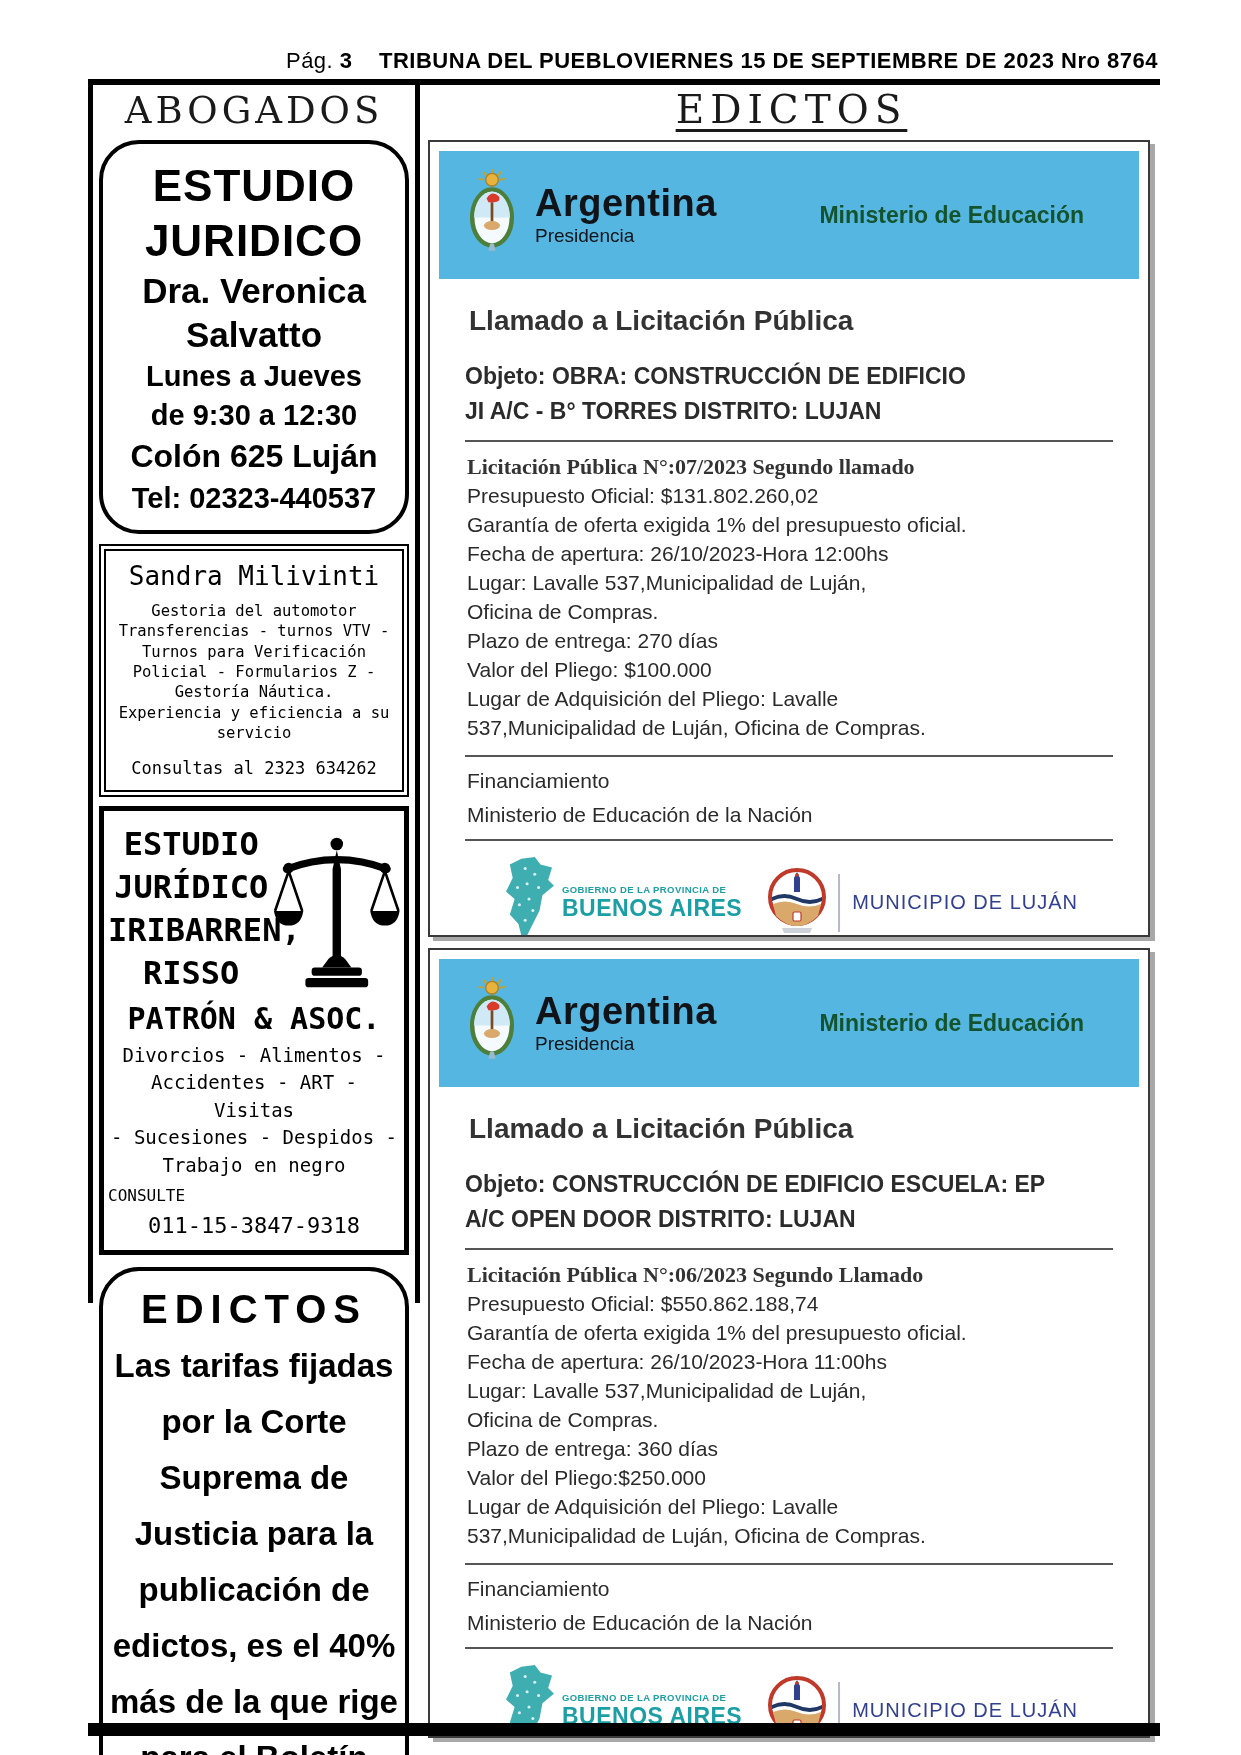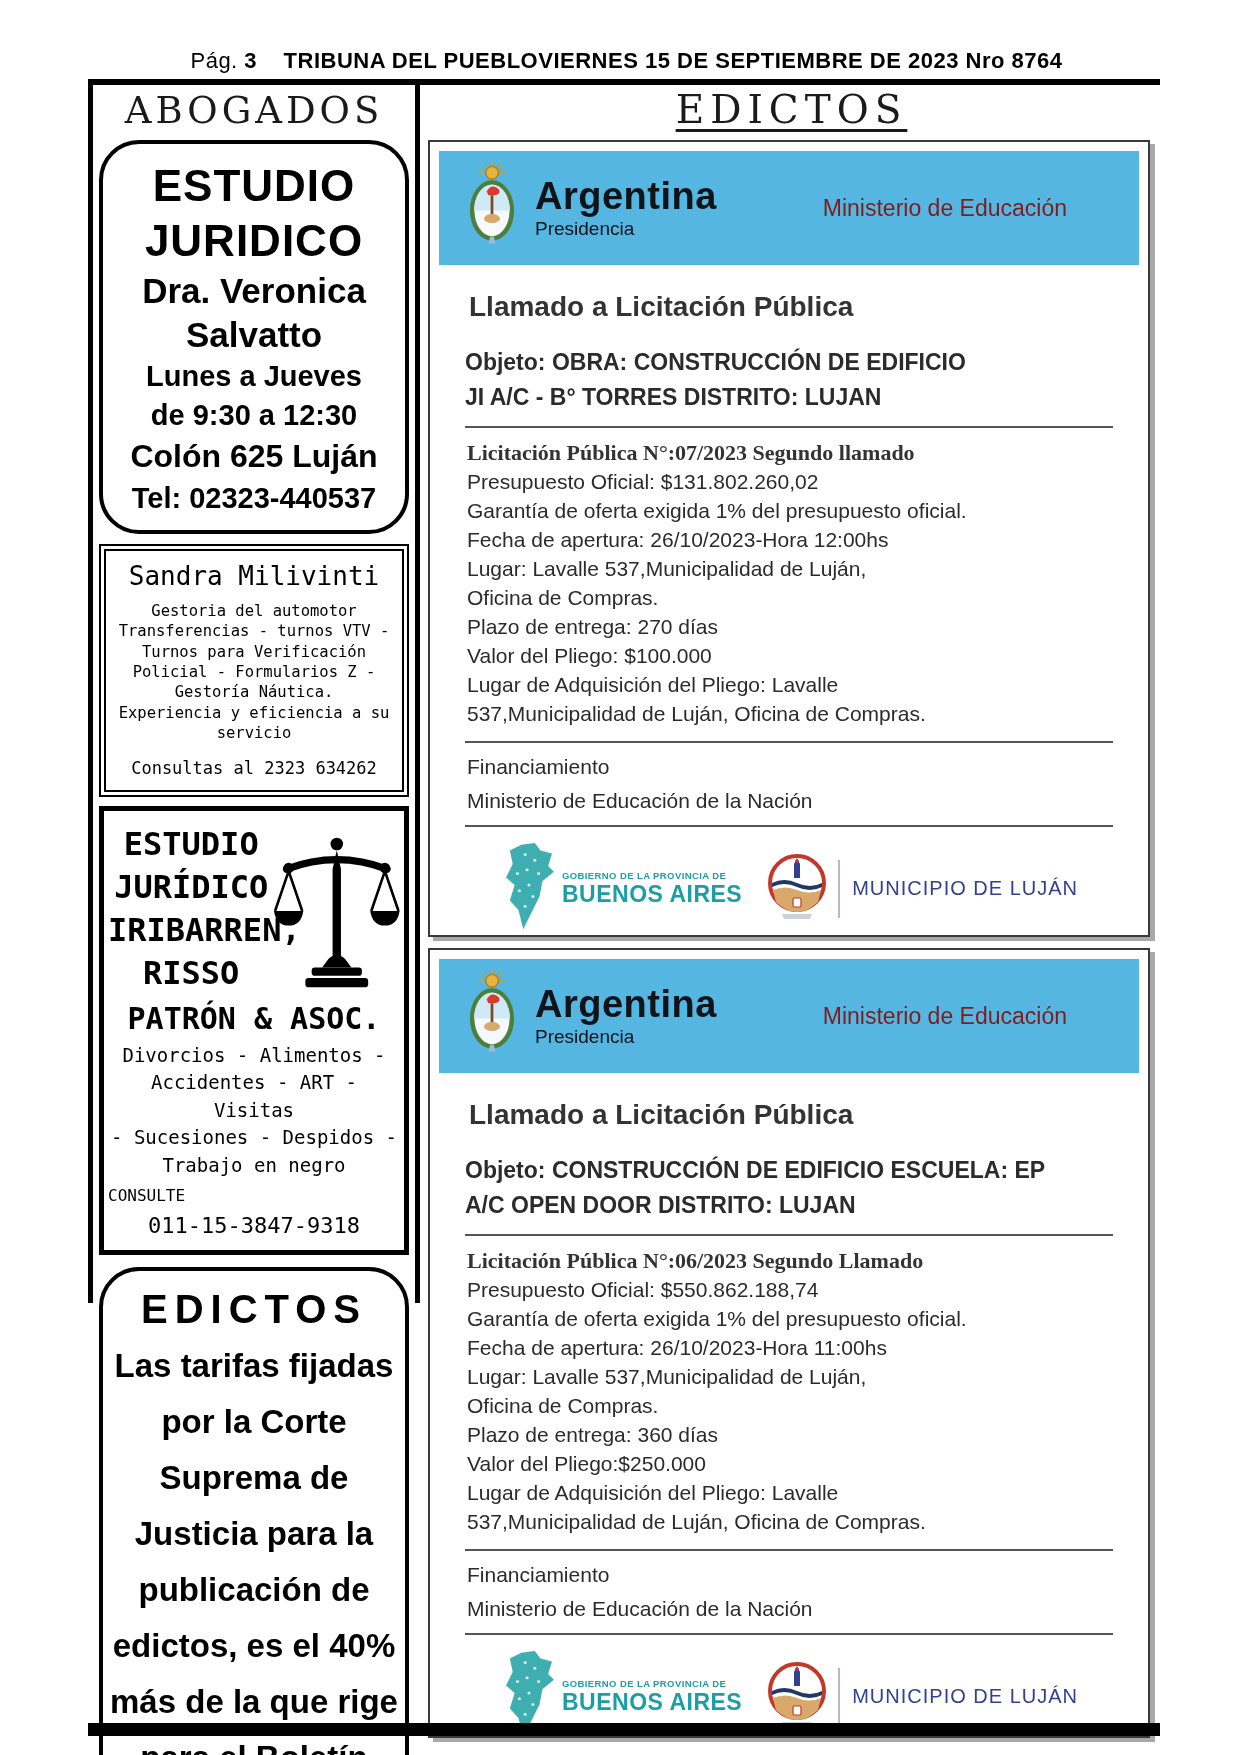--- a/index.html
+++ b/index.html
@@ -1,21 +1,21 @@
 <!DOCTYPE html>
 <html><head>
 <meta charset="utf-8">
 <style>
   html,body{margin:0;padding:0;background:#ffffff;}
   #page{position:relative;width:1241px;height:1755px;background:#fff;overflow:hidden;
         font-family:"Liberation Sans",sans-serif;color:#000;}
 
   
   .top-header{position:absolute;left:95px;top:48px;width:1063px;display:flex;
-              justify-content:center;align-items:baseline;
+              justify-content:flex-end;align-items:baseline;
               font-size:22px;font-weight:bold;letter-spacing:.5px;white-space:nowrap;}
   .top-header .pg{font-weight:normal;}
   .top-rule{position:absolute;left:88px;top:79px;width:1072px;height:6px;background:#000;}
   .bottom-rule{position:absolute;left:88px;top:1723px;width:1072px;height:13px;background:#000;}
 
   
   .left-col{position:absolute;left:88px;top:85px;width:332px;height:1218px;
             border-left:5px solid #000;border-right:5px solid #000;box-sizing:border-box;
             padding:0 4px;}
   .abogados-title{font-family:"DejaVu Serif","Liberation Serif",serif;font-size:37px;
@@ -58,27 +58,27 @@
   .right-col{position:absolute;left:428px;top:85px;width:727px;}
   .edictos-title{font-family:"DejaVu Serif","Liberation Serif",serif;font-size:39px;
                  letter-spacing:6px;text-align:center;margin:2px 0 8px 0;color:#1a1a1a;
                  text-decoration:underline;text-underline-offset:6px;}
 
   .notice{border:2px solid #3a3a3a;background:#fff;box-sizing:border-box;
           box-shadow:5px 4px 0 #a8a8a8;padding:9px;overflow:hidden;margin-right:5px;}
   .notice-1{height:797px;margin-bottom:11px;}
   .notice-2{height:790px;}
 
-  .gov-banner{background:#55B6E2;height:114px;display:flex;align-items:center;
+  .gov-banner{background:#55B6E2;height:128px;display:flex;align-items:center;
               padding:0 0 0 26px;}
   .coat{flex:0 0 auto;}
   .brand-block{margin-left:16px;}
   .brand{font-size:38px;font-weight:bold;color:#101418;letter-spacing:.5px;line-height:1;}
   .brand-sub{font-size:19px;color:#101418;margin-top:3px;}
-  .ministry{margin-left:auto;margin-right:72px;font-size:23px;font-weight:normal;color:#7f1d1d;}
+  .ministry{margin-left:auto;margin-right:55px;font-size:23px;font-weight:bold;color:#14532d;}
 
   .notice-body{padding:14px 26px 0 26px;color:#2b2b2b;}
   .n-heading{font-size:28px;font-weight:bold;color:#333;margin:12px 0 22px 4px;}
   .n-objeto{font-size:23px;font-weight:bold;line-height:1.5;white-space:pre-line;}
   .n-hr{border:none;border-top:2px solid #555;margin:12px 0;}
   .n-lic{font-size:22px;font-weight:bold;margin:6px 0 2px 2px;color:#333;font-family:Liberation Serif, serif;}
   .n-details{font-size:21px;line-height:1.38;white-space:pre-line;margin-left:2px;}
   .n-fin-label{font-size:21px;margin:12px 0 10px 2px;}
   .n-fin{font-size:21px;margin:0 0 10px 2px;}
   .logos-row{display:flex;align-items:center;justify-content:center;gap:26px;margin-top:14px;}

